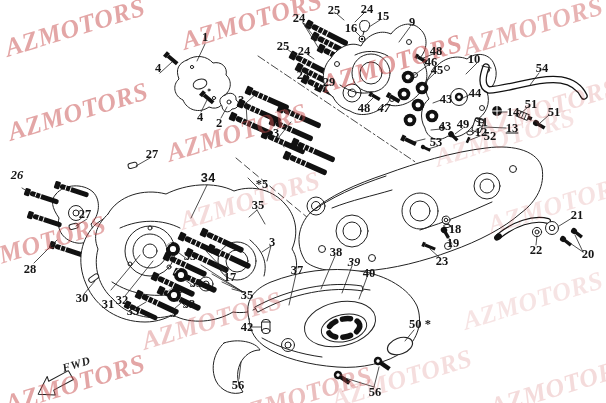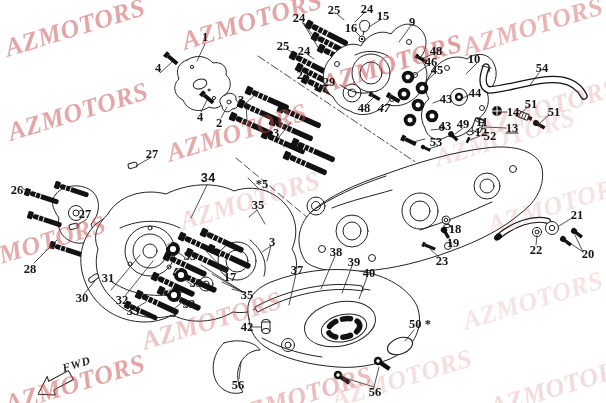--- a/index.html
+++ b/index.html
@@ -390,40 +390,40 @@
       <div class="plabel" style="left: 384px; top: 108px; font-style: italic;">47</div>
       <div class="plabel" style="left: 513px; top: 112px;">14</div>
       <div class="plabel" style="left: 531px; top: 104px;">51</div>
       <div class="plabel" style="left: 554px; top: 112px;">51</div>
       <div class="plabel" style="left: 463px; top: 124px;">49</div>
       <div class="plabel" style="left: 482px; top: 122px;">11</div>
       <div class="plabel" style="left: 481px; top: 132px;">12</div>
       <div class="plabel" style="left: 512px; top: 128px; text-decoration: underline;">13</div>
       <div class="plabel" style="left: 446px; top: 136px; margin-left: 44px;">52</div>
       <div class="plabel" style="left: 436px; top: 142px;">53</div>
-      <div class="plabel" style="left: 17px; top: 190px;">26</div>
+      <div class="plabel" style="left: 17px; top: 175px; font-style: italic;">26</div>
       <div class="plabel" style="left: 152px; top: 154px;">27</div>
       <div class="plabel" style="left: 85px; top: 214px;">27</div>
       <div class="plabel" style="left: 208px; top: 179px; font-family: Liberation Mono, monospace;">34</div>
       <div class="plabel" style="left: 262px; top: 184px;">*5</div>
       <div class="plabel" style="left: 258px; top: 205px;">35</div>
       <div class="plabel" style="left: 272px; top: 242px;">3</div>
       <div class="plabel" style="left: 30px; top: 269px;">28</div>
       <div class="plabel" style="left: 82px; top: 298px;">30</div>
-      <div class="plabel" style="left: 108px; top: 278px;">31</div>
+      <div class="plabel" style="left: 108px; top: 304px;">31</div>
       <div class="plabel" style="left: 122px; top: 300px;">32</div>
       <div class="plabel" style="left: 190px; top: 256px;">33</div>
       <div class="plabel" style="left: 196px; top: 283px;">33</div>
       <div class="plabel" style="left: 189px; top: 304px;">33</div>
       <div class="plabel" style="left: 230px; top: 277px;">17</div>
       <div class="plabel" style="left: 247px; top: 295px;">35</div>
       <div class="plabel" style="left: 133px; top: 311px;">35</div>
       <div class="plabel" style="left: 173px; top: 313px;">3</div>
       <div class="plabel" style="left: 336px; top: 252px;">38</div>
-      <div class="plabel" style="left: 354px; top: 262px;">39</div>
+      <div class="plabel" style="left: 354px; top: 262px; font-style: italic;">39</div>
       <div class="plabel" style="left: 369px; top: 273px;">40</div>
       <div class="plabel" style="left: 297px; top: 270px;">37</div>
       <div class="plabel" style="left: 247px; top: 327px;">42</div>
       <div class="plabel" style="left: 238px; top: 385px;">56</div>
       <div class="plabel" style="left: 375px; top: 392px;">56</div>
       <div class="plabel" style="left: 420px; top: 324px; text-align: right;">50 *</div>
       <div class="plabel" style="left: 455px; top: 229px;">18</div>
       <div class="plabel" style="left: 453px; top: 243px;">19</div>
       <div class="plabel" style="left: 442px; top: 261px;">23</div>
       <div class="plabel" style="left: 577px; top: 215px;">21</div>

